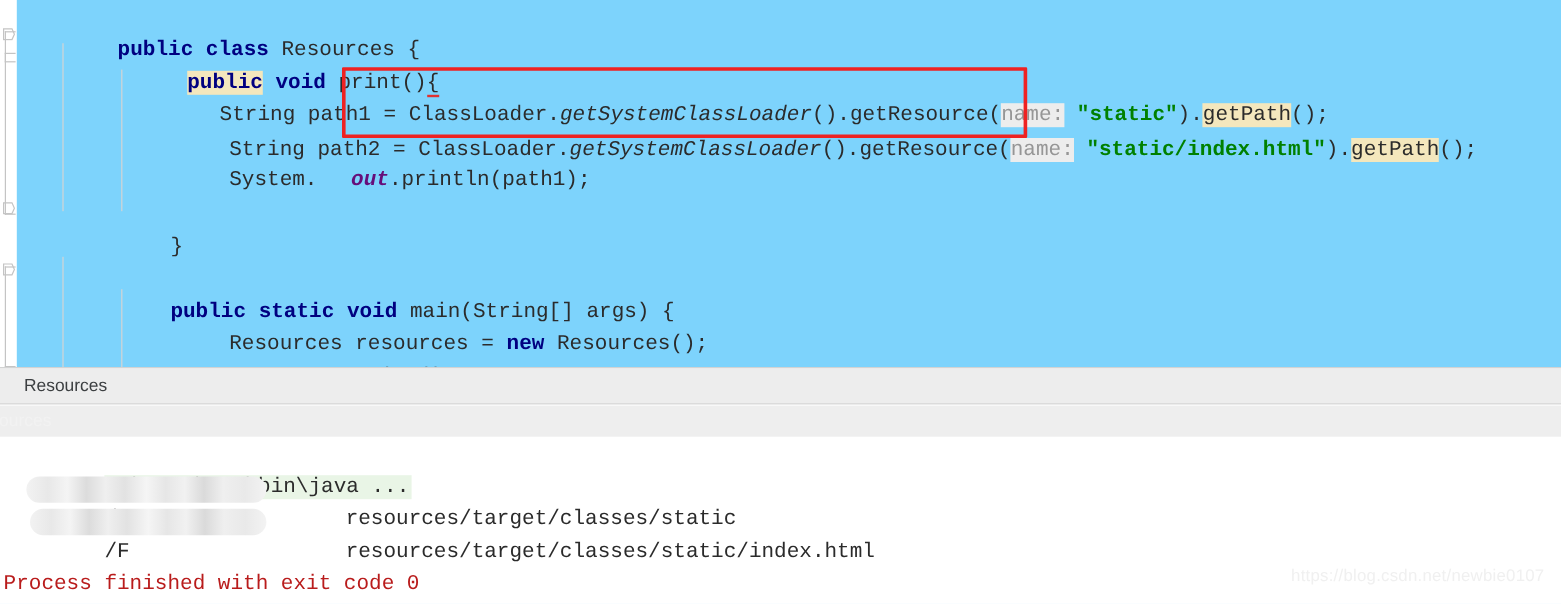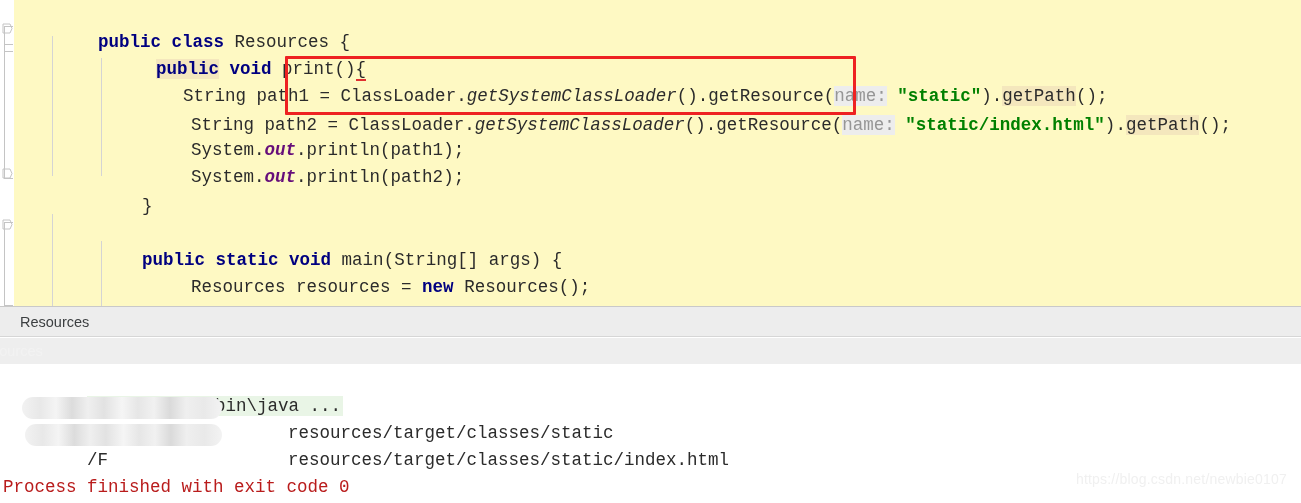--- a/index.html
+++ b/index.html
@@ -14,21 +14,21 @@
     position: relative;
     width: 1301px; height: 503px;
     background: #ffffff;
   }
 
   
   .editor {
     position: absolute;
     left: 0; top: 0;
     width: 1301px; height: 306px;
-    background: #fef9c3;
+    background: #7dd3fc;
     overflow: hidden;
   }
   .gutter {
     position: absolute;
     left: 0; top: 0;
     width: 14px; height: 306px;
     background: #ffffff;
   }
   
   .fold {
@@ -66,21 +66,21 @@
   
   .indent-guide {
     position: absolute;
     width: 0;
     border-left: 1px solid #d4d4d4;
   }
 
   
   .kw      { color: #000080; font-weight: bold; }
   .ident   { color: #2b2b2b; }
-  .field   { color: #660e7a; font-weight: bold; font-style: italic; }
+  .field   { color: #660e7a; font-weight: bold; font-style: italic; margin-left: 28px; }
   .static-m{ color: #2b2b2b; font-style: italic; }
   .str     { color: #008000; font-weight: bold; }
   .hl      { background: #f4e7bd; }
   .hint    { color: #969696; background: #ededed; }
   .bracket-underline { border-bottom: 2px solid #e03030; }
 
   
   .red-box {
     position: absolute;
     left: 285px; top: 56px;
@@ -226,23 +226,20 @@
       <div class="line" style="top:85px; left:107px;">
         <span class="ident">String</span><span> </span><span class="ident">path2</span><span> </span><span class="ident">=</span><span> </span><span class="ident">ClassLoader</span><span class="ident">.</span><span class="static-m">getSystemClassLoader</span><span class="ident">()</span><span class="ident">.</span><span class="ident">getResource</span><span class="ident">(</span><span class="hint">name:</span><span> </span><span class="str">"static/index.html"</span><span class="ident">)</span><span class="ident">.</span><span class="ident hl">getPath</span><span class="ident">()</span><span class="ident">;</span>
       </div>
 
       
       <div class="line" style="top:110px; left:107px;">
         <span class="ident">System</span><span class="ident">.</span><span class="field">out</span><span class="ident">.</span><span class="ident">println</span><span class="ident">(</span><span class="ident">path1</span><span class="ident">)</span><span class="ident">;</span>
       </div>
 
       
-      <div class="line" style="top:137px; left:107px;">
-        <span class="ident">System</span><span class="ident">.</span><span class="field">out</span><span class="ident">.</span><span class="ident">println</span><span class="ident">(</span><span class="ident">path2</span><span class="ident">)</span><span class="ident">;</span>
-      </div>
 
       
       <div class="line" style="top:166px; left:58px;">
         <span class="ident">}</span>
       </div>
 
       
       <div class="line" style="top:247px; left:107px;">
         <span class="ident">Resources</span><span> </span><span class="ident">resources</span><span> </span><span class="ident">=</span><span> </span><span class="kw">new</span><span> </span><span class="ident">Resources</span><span class="ident">()</span><span class="ident">;</span>
       </div>

